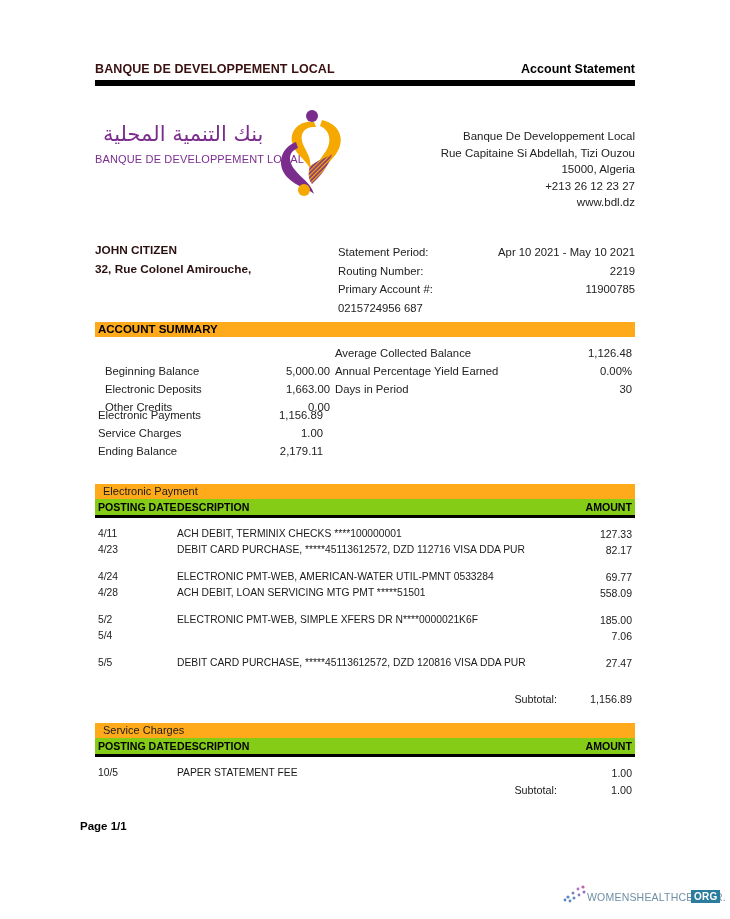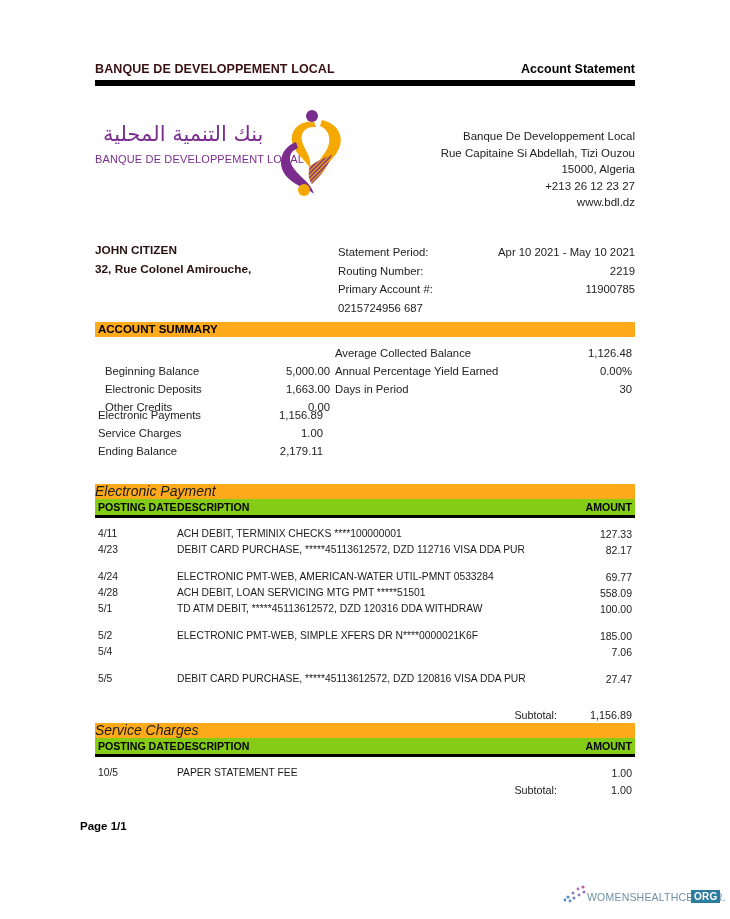--- a/index.html
+++ b/index.html
@@ -191,26 +191,25 @@
 
   
   .tbl {
     position: absolute;
     left: 0;
     width: 540px;
   }
   .tbl-title {
     height: 15px;
     line-height: 15px;
-    font-size: 14px;
-    padding-left: 0;
+    font-size: 11px;
+    padding-left: 8px;
     box-sizing: border-box;
     background: #FFAA1A;
     color: #1a1a1a;
-    font-style: italic;
   }
   .tbl-head {
     height: 16px;
     line-height: 16px;
     background: #84cc16;
     font-size: 10.6px;
     font-weight: bold;
     color: #000;
     position: relative;
     border-bottom: 3px solid #000;
@@ -430,25 +429,20 @@
 
       <div class="trow">
         <span class="c-date">4/24</span>
         <span class="c-desc">ELECTRONIC PMT-WEB, AMERICAN-WATER UTIL-PMNT 0533284</span>
         <span class="c-amt">69.77</span>
       </div>
       <div class="trow">
         <span class="c-date">4/28</span>
         <span class="c-desc">ACH DEBIT, LOAN SERVICING MTG PMT *****51501</span>
         <span class="c-amt">558.09</span>
-      </div>
-      <div class="trow">
-        <span class="c-date">5/1</span>
-        <span class="c-desc">TD ATM DEBIT, *****45113612572, DZD 120316 DDA WITHDRAW</span>
-        <span class="c-amt">100.00</span>
       </div>
 
       <div class="spacer"></div>
 
       <div class="trow">
         <span class="c-date">5/2</span>
         <span class="c-desc">ELECTRONIC PMT-WEB, SIMPLE XFERS DR N****0000021K6F</span>
         <span class="c-amt">185.00</span>
       </div>
       <div class="trow">

